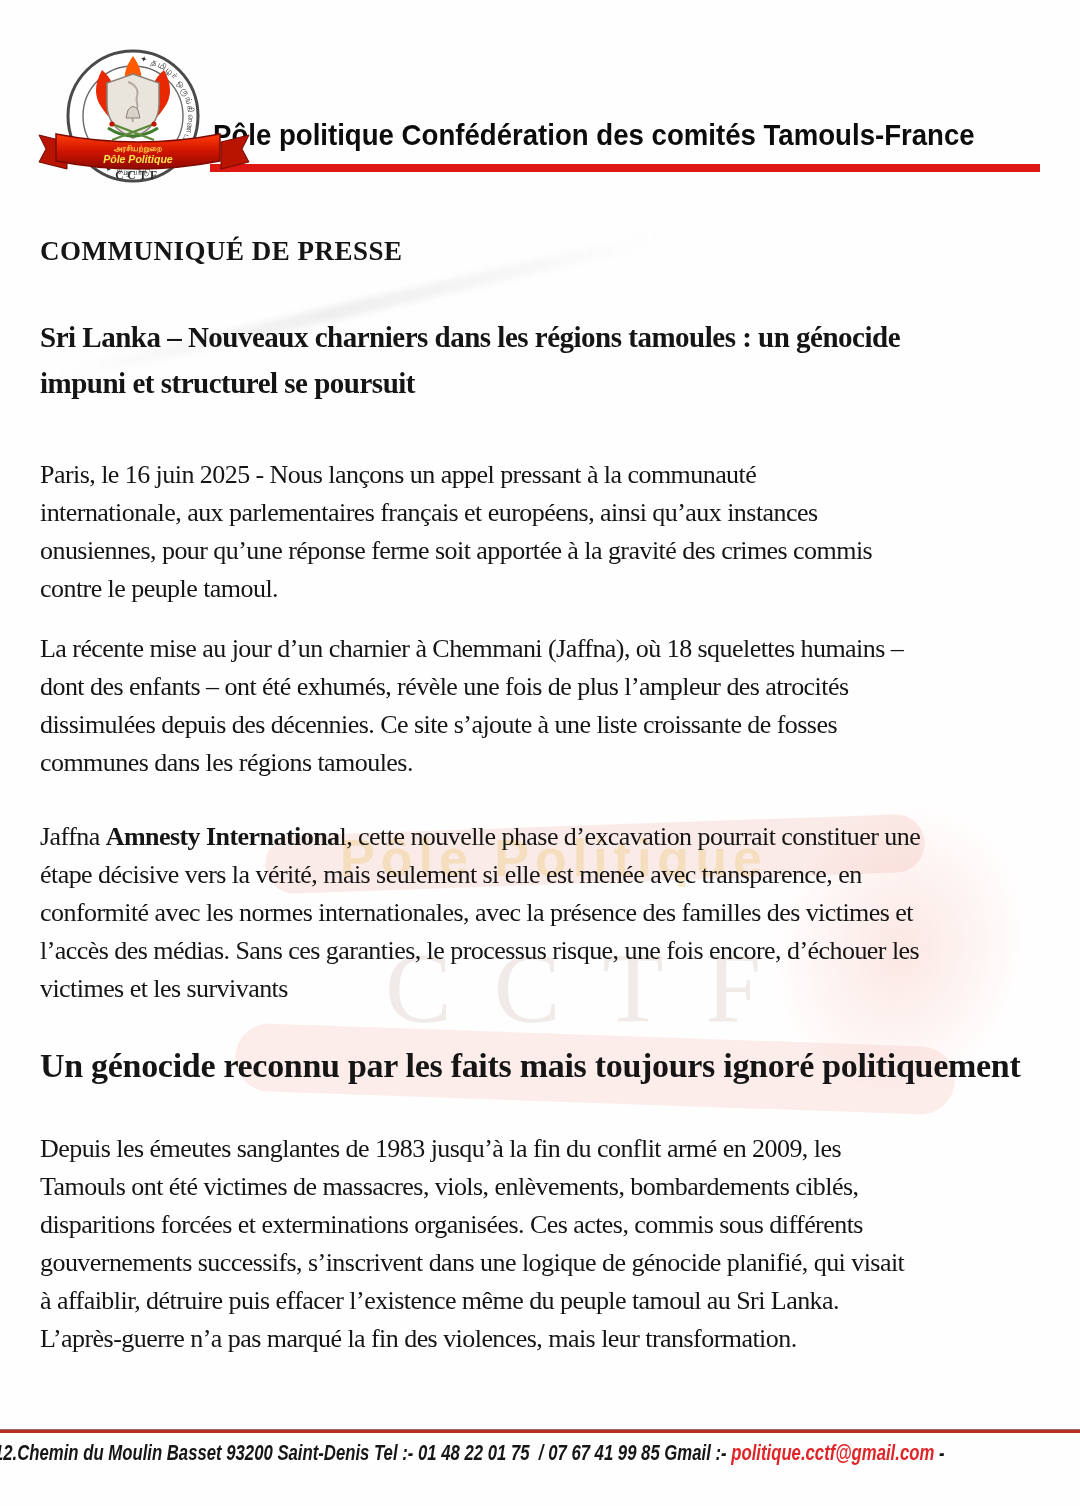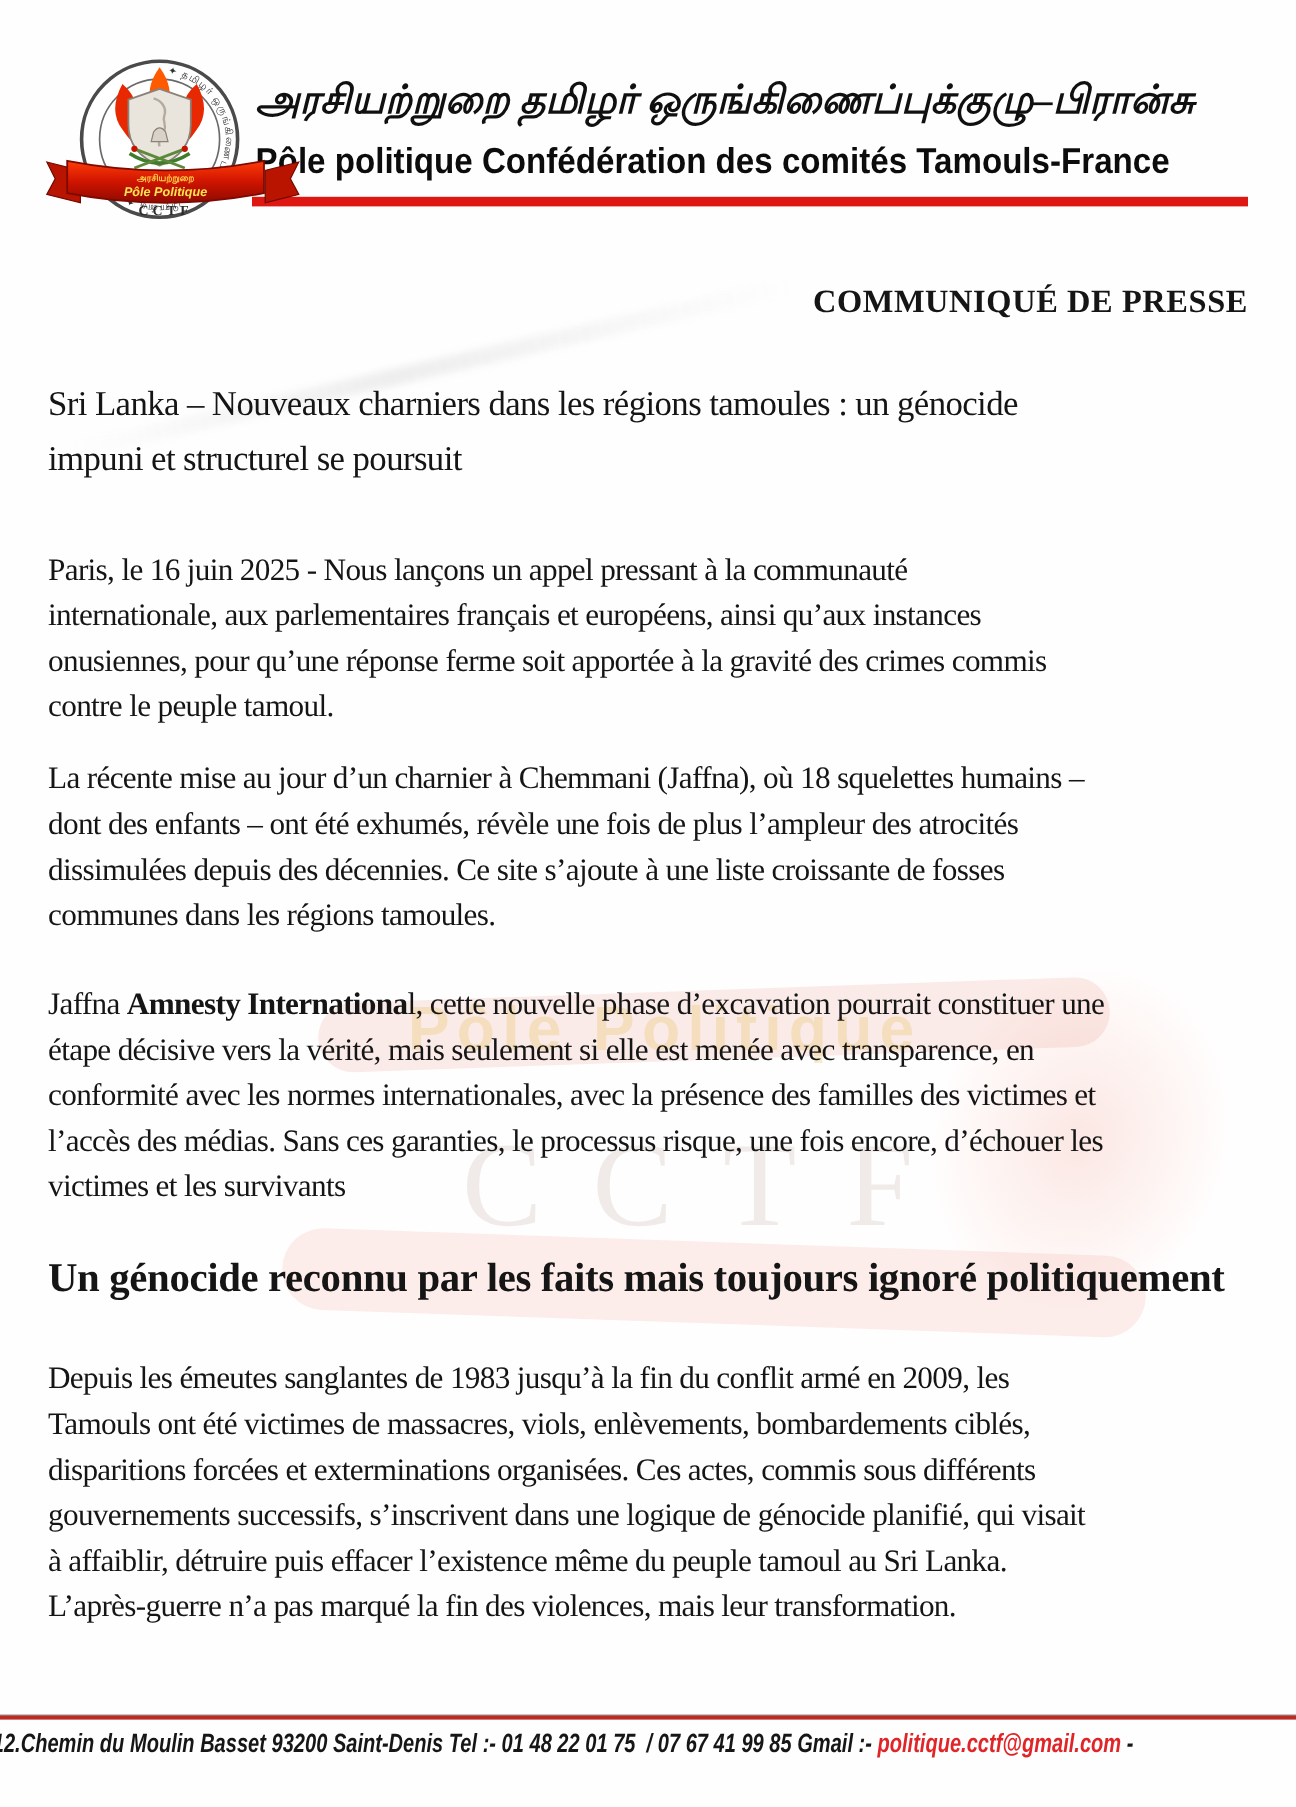--- a/index.html
+++ b/index.html
@@ -46,25 +46,25 @@
   .wm-ghost-label{position:absolute;left:105px;top:218px;
     font-family:"Liberation Sans",sans-serif;font-weight:bold;font-size:52px;
     color:rgba(226,186,70,.26);letter-spacing:6px;white-space:nowrap;}
   .wm-ghost-acronym{position:absolute;left:150px;top:320px;
     font-size:100px;color:rgba(160,135,125,.16);letter-spacing:42px;white-space:nowrap;}
   .wm-band-bottom{position:absolute;left:0px;top:425px;width:720px;height:68px;
     background:rgba(226,100,78,.11);border-radius:34px;transform:rotate(2deg);}
   
   .content{position:absolute;left:40px;top:0;width:1005px;z-index:2;}
   .kicker{
-    position:absolute;top:232px;left:0;width:1000px;text-align:right;
+    position:absolute;top:232px;left:0;width:1000px;text-align:left;
     font-weight:bold;font-size:27px;line-height:38px;letter-spacing:.5px;white-space:pre;
   }
   .headline{
-    position:absolute;top:314px;left:0;font-weight:normal;font-size:29px;
+    position:absolute;top:314px;left:0;font-weight:bold;font-size:29px;
     line-height:46px;letter-spacing:-.5px;white-space:pre;
   }
   .par{font-size:26px;line-height:38px;letter-spacing:-.55px;white-space:pre;position:absolute;left:0;}
   .par b{letter-spacing:-.55px;text-align:center;}
   .p1{top:456px;} .p2{top:630px;} .p3{top:818px;} .p4{top:1130px;}
   .section-h{
     position:absolute;top:1048px;left:0;font-weight:bold;font-size:34px;
     line-height:36px;letter-spacing:-.3px;white-space:pre;
   }
   
@@ -135,21 +135,20 @@
         <path d="M213,95 l-28,7 v27 l28,-7 l-7,-13 z" fill="#b81400" stroke="#700a00" stroke-width="1"></path>
         <path d="M20,94 Q102,110 184,94 L184,121 Q102,137 20,121 Z" fill="url(#ribbonGrad)" stroke="#7c0a00" stroke-width="1.5"></path>
         <text x="102" y="111" font-size="7.5" text-anchor="middle" fill="#ffd24a" font-weight="bold">அரசியற்றுறை</text>
         <text x="102" y="123" font-size="10.5" text-anchor="middle" fill="#ffe44f" font-weight="bold" font-style="italic" font-family="Liberation Sans,sans-serif">Pôle Politique</text>
       </g>
 
       <text x="102" y="139" font-size="11.5" text-anchor="middle" fill="#2a2a2a" letter-spacing="3.5" font-weight="bold">CCTF</text>
     </svg>
   </div>
 
-  <div class="hdr-tamil">அரசியற்றுறை தமிழர் ஒருங்கிணைப்புக்குழு–பிரான்சு</div>
   <div class="hdr-french">Pôle politique Confédération des comités Tamouls-France</div>
   <div class="hdr-rule"></div>
 
   <div class="content">
 
     <div class="kicker">COMMUNIQUÉ DE PRESSE</div>
 
     <div class="headline">Sri Lanka – Nouveaux charniers dans les régions tamoules : un génocide
 impuni et structurel se poursuit</div>
 

